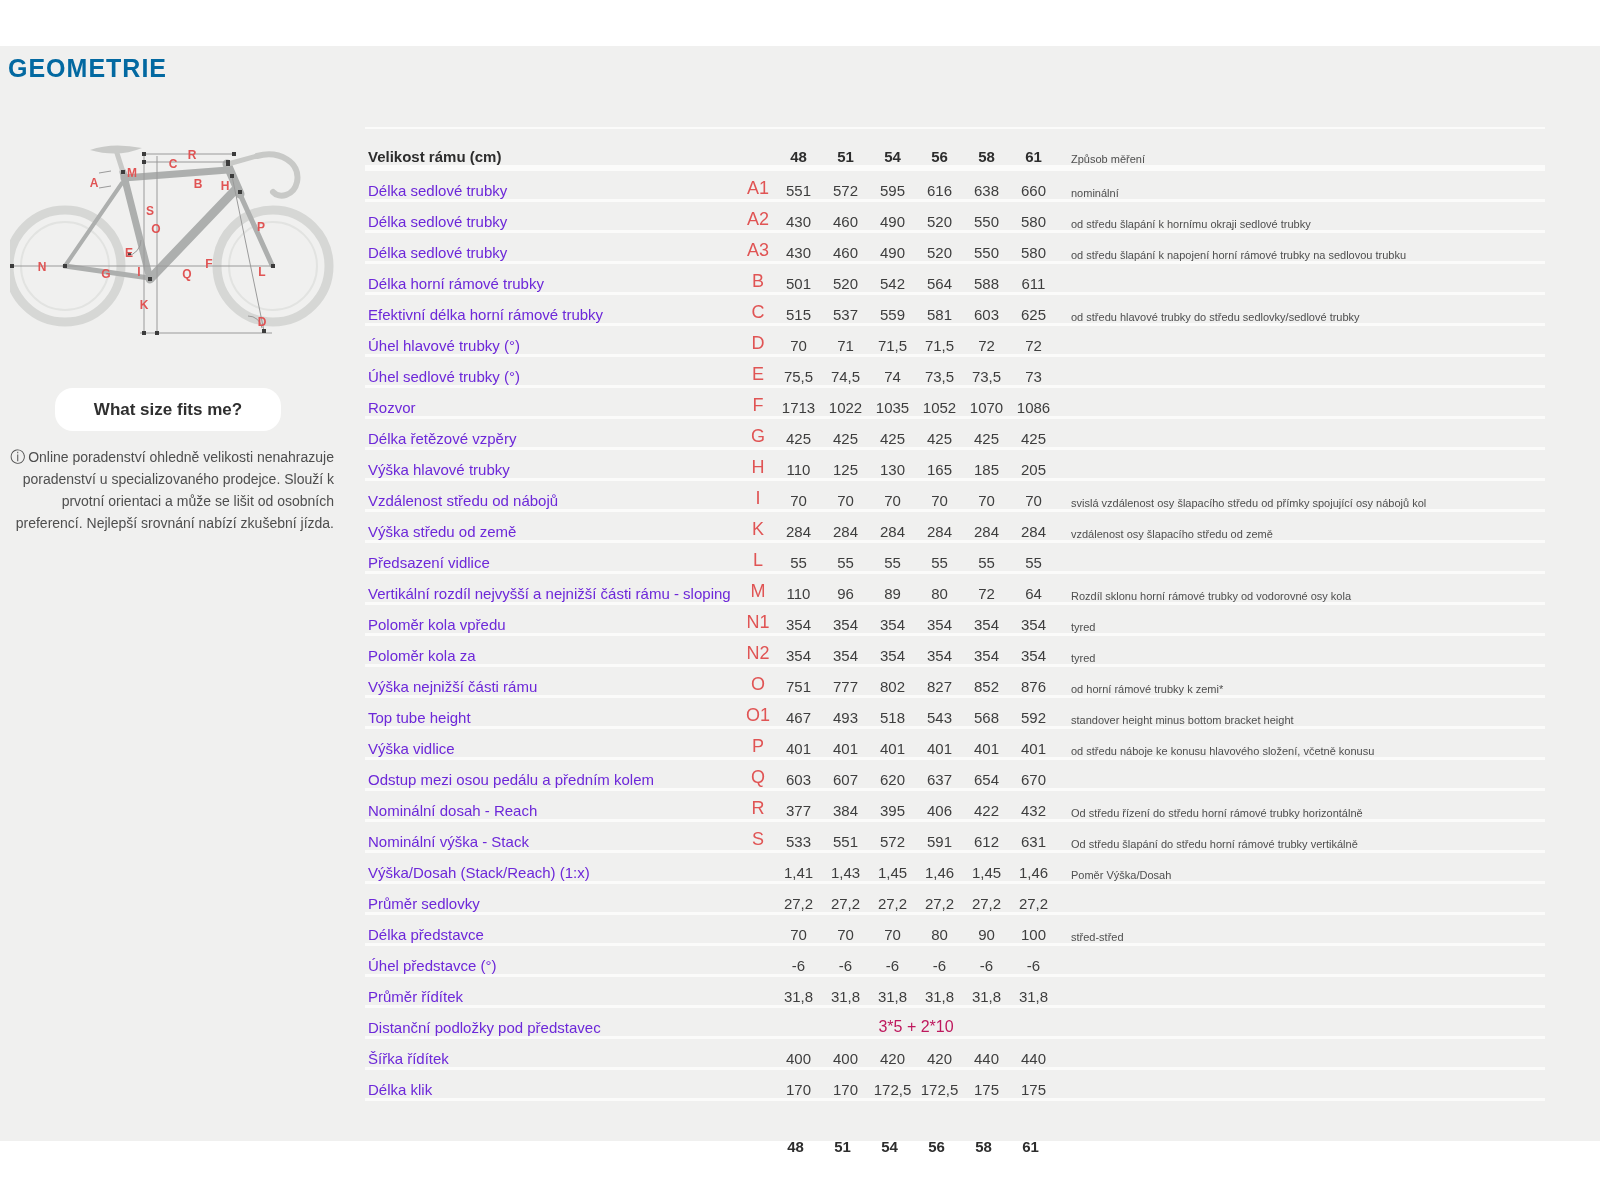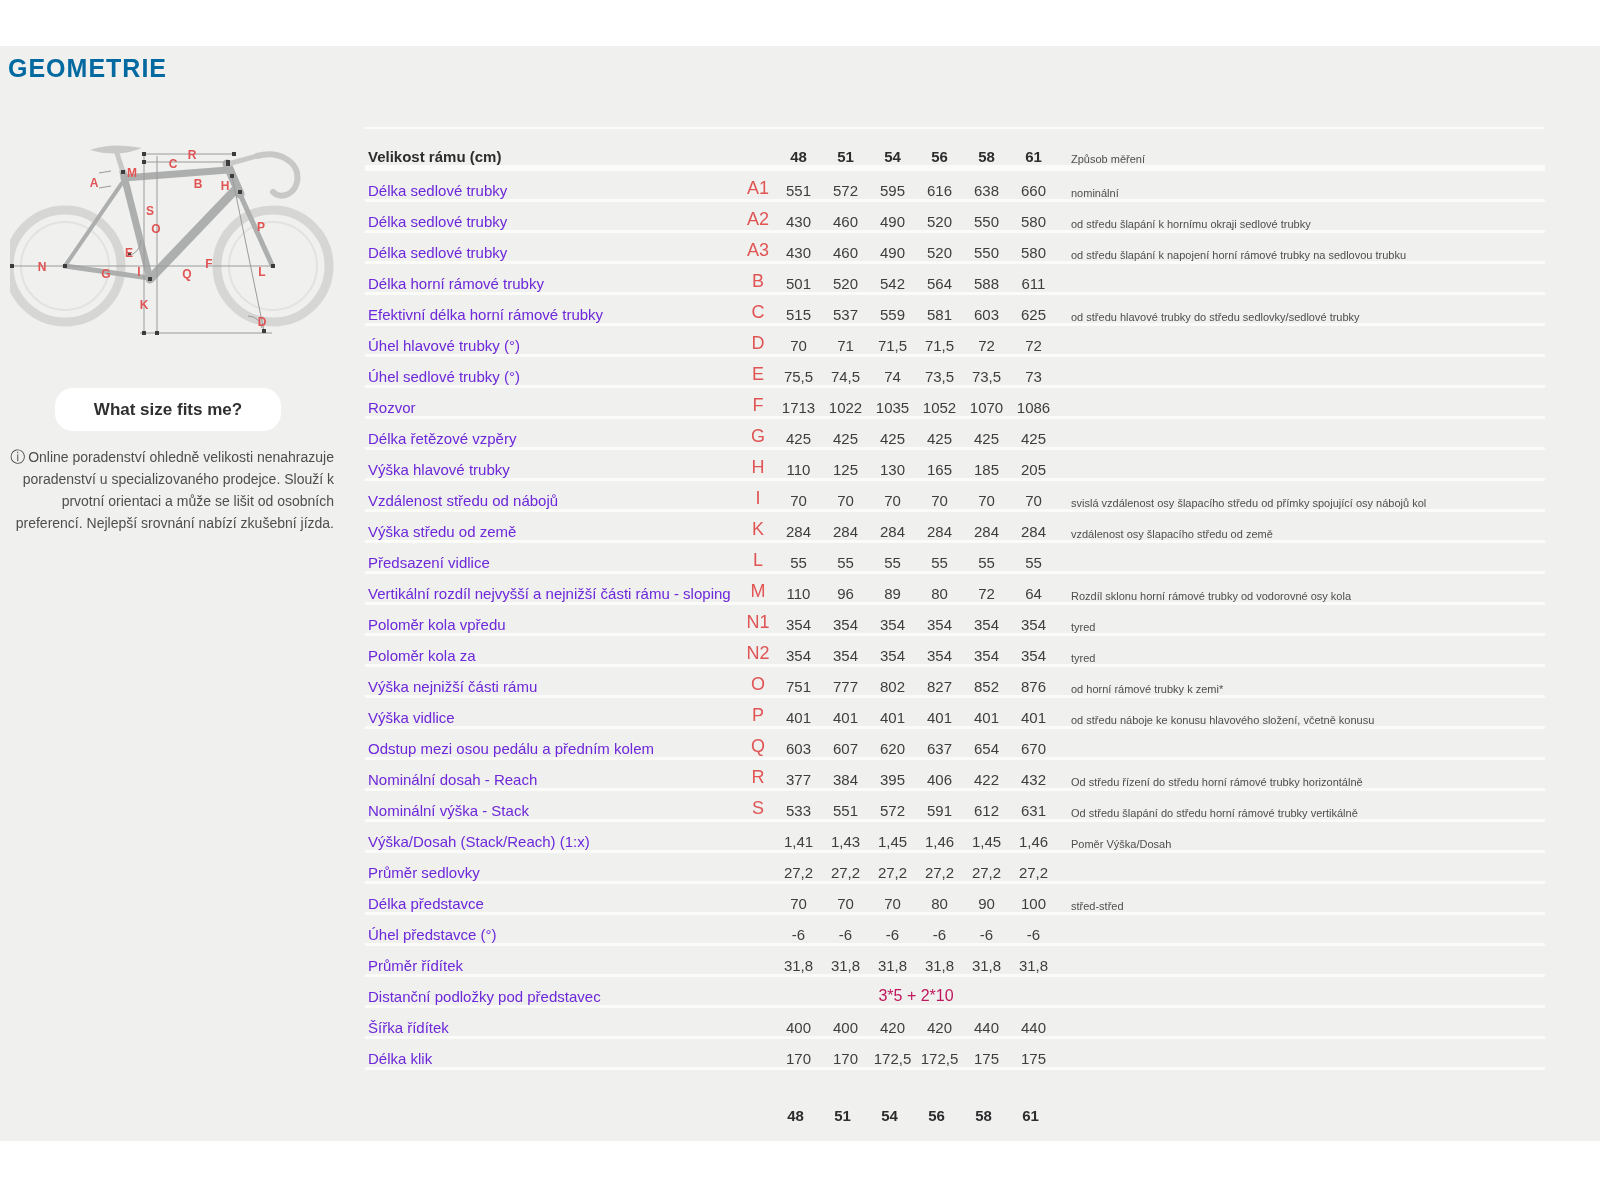--- a/index.html
+++ b/index.html
@@ -322,20 +322,31 @@
     <div class="c-letter">O</div>
   <div class="c-val">751</div>
           <div class="c-val">777</div>
           <div class="c-val">802</div>
           <div class="c-val">827</div>
           <div class="c-val">852</div>
           <div class="c-val">876</div>
           <div class="c-note">od horní rámové trubky k zemi*</div>
         </div>
         <div class="trow">
+    <div class="c-label">Top tube height</div>
+    <div class="c-letter">O1</div>
+  <div class="c-val">467</div>
+          <div class="c-val">493</div>
+          <div class="c-val">518</div>
+          <div class="c-val">543</div>
+          <div class="c-val">568</div>
+          <div class="c-val">592</div>
+          <div class="c-note">standover height minus bottom bracket height</div>
+        </div>
+        <div class="trow">
     <div class="c-label">Výška vidlice</div>
     <div class="c-letter">P</div>
   <div class="c-val">401</div>
           <div class="c-val">401</div>
           <div class="c-val">401</div>
           <div class="c-val">401</div>
           <div class="c-val">401</div>
           <div class="c-val">401</div>
           <div class="c-note">od středu náboje ke konusu hlavového složení, včetně konusu</div>
         </div>

